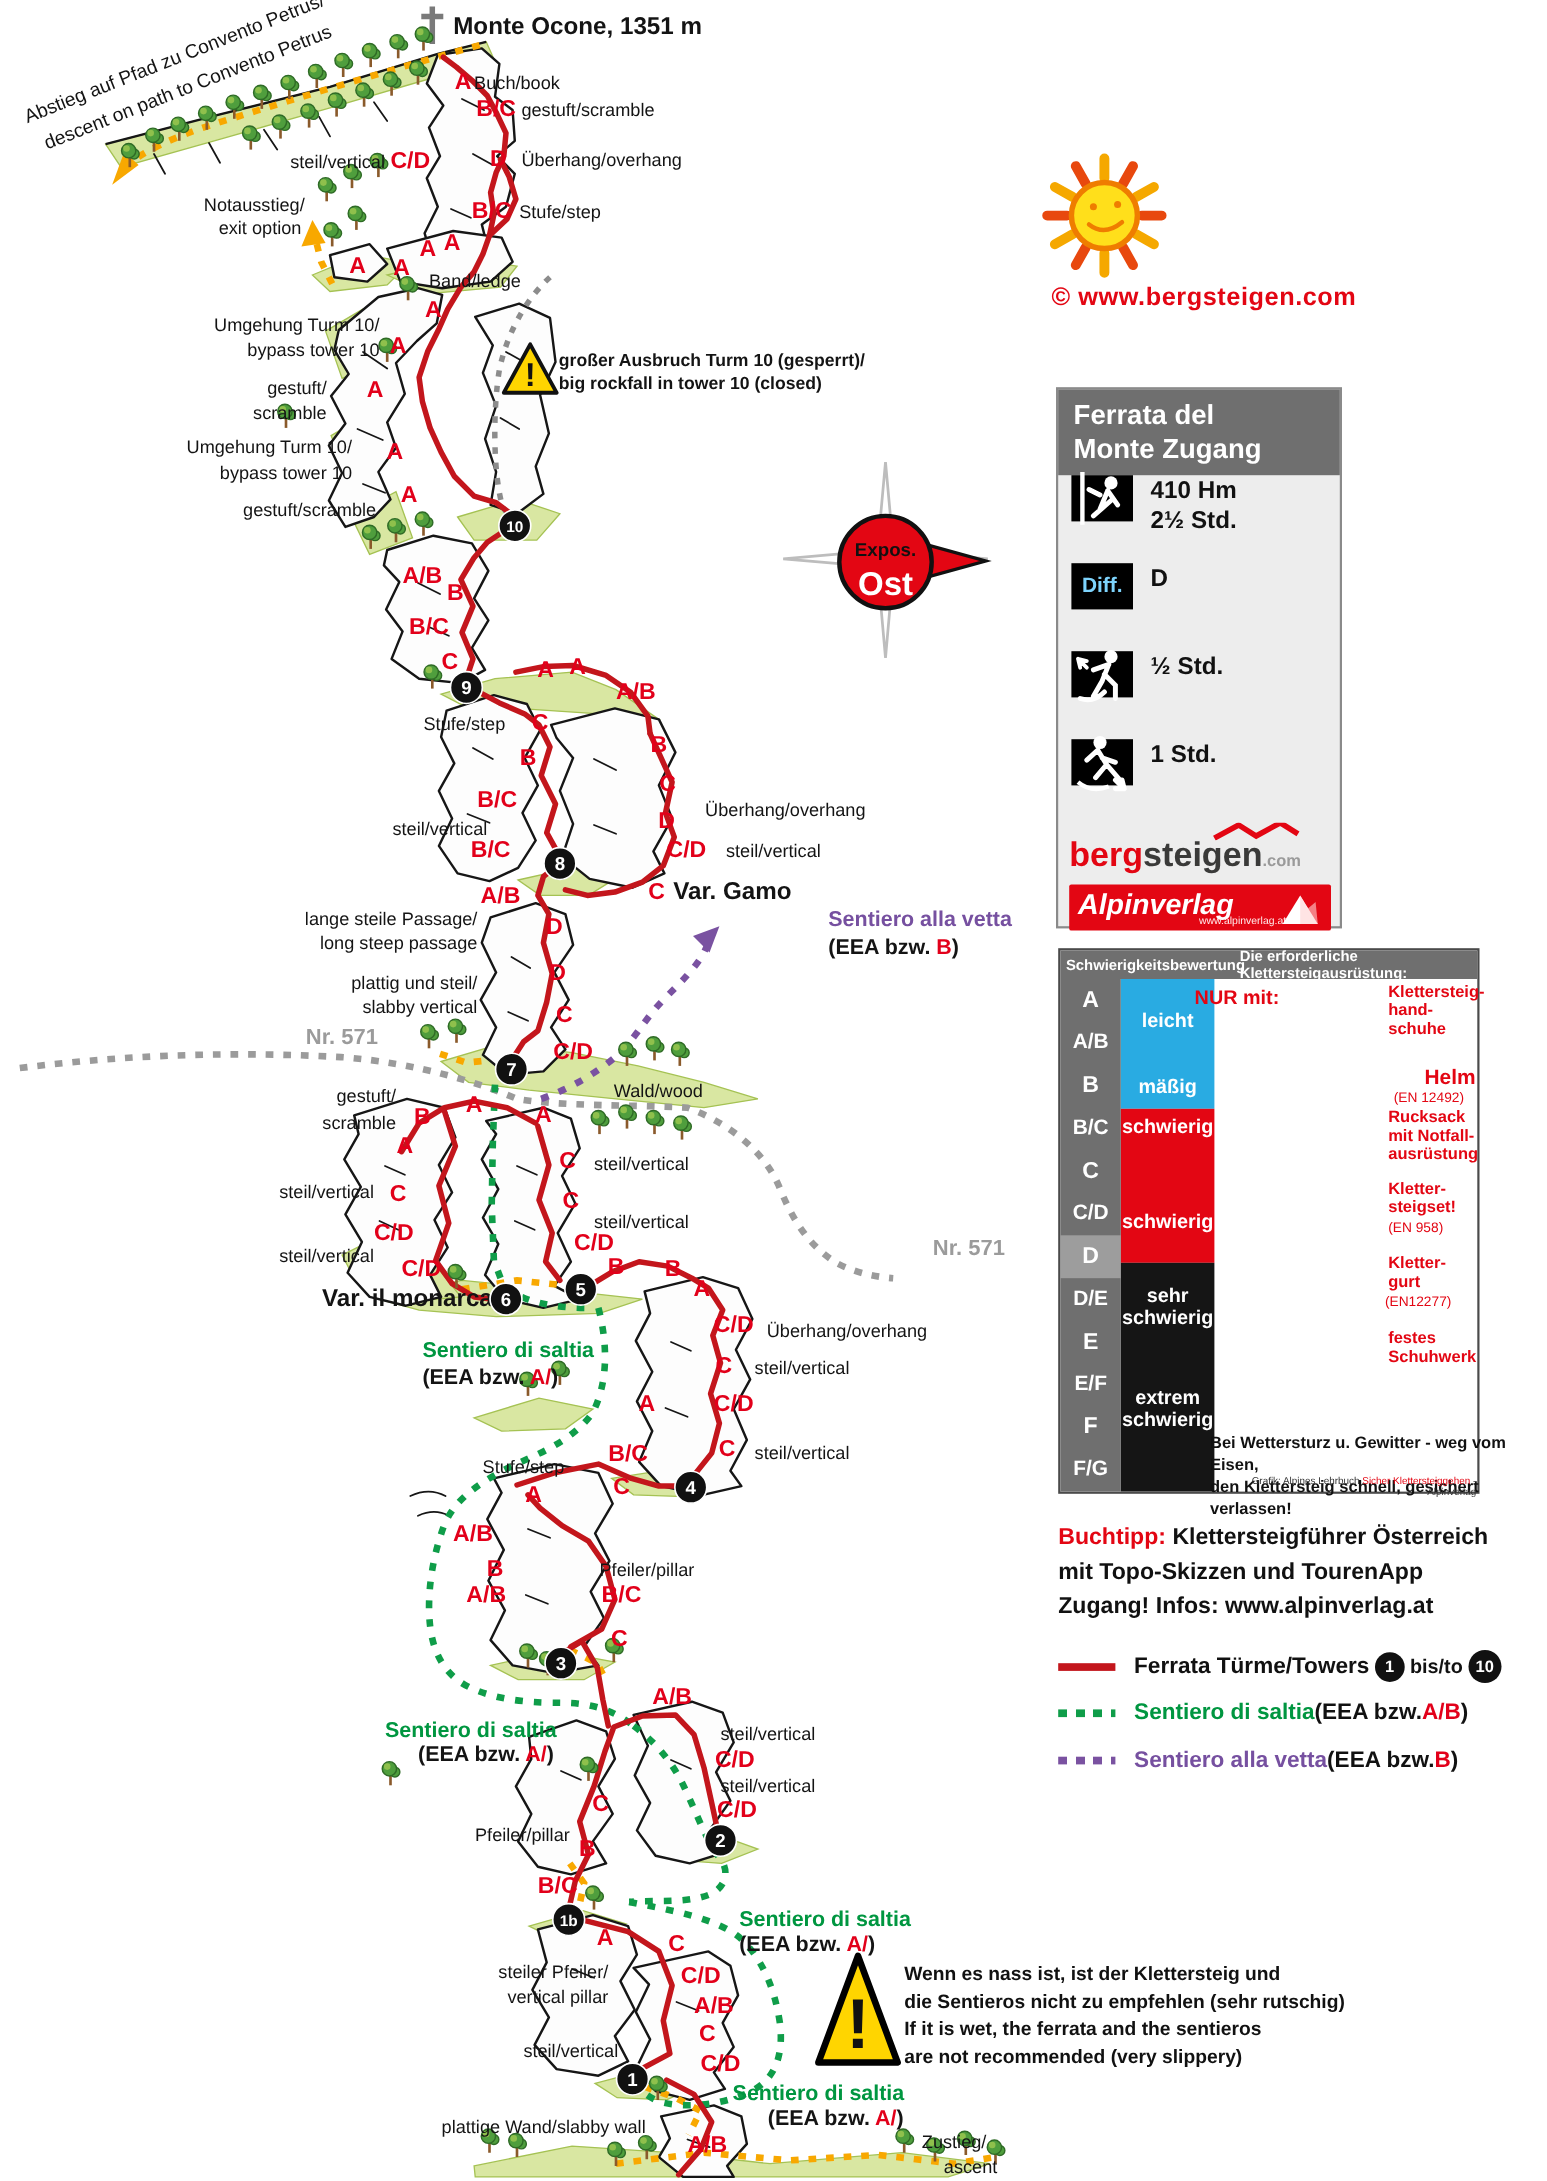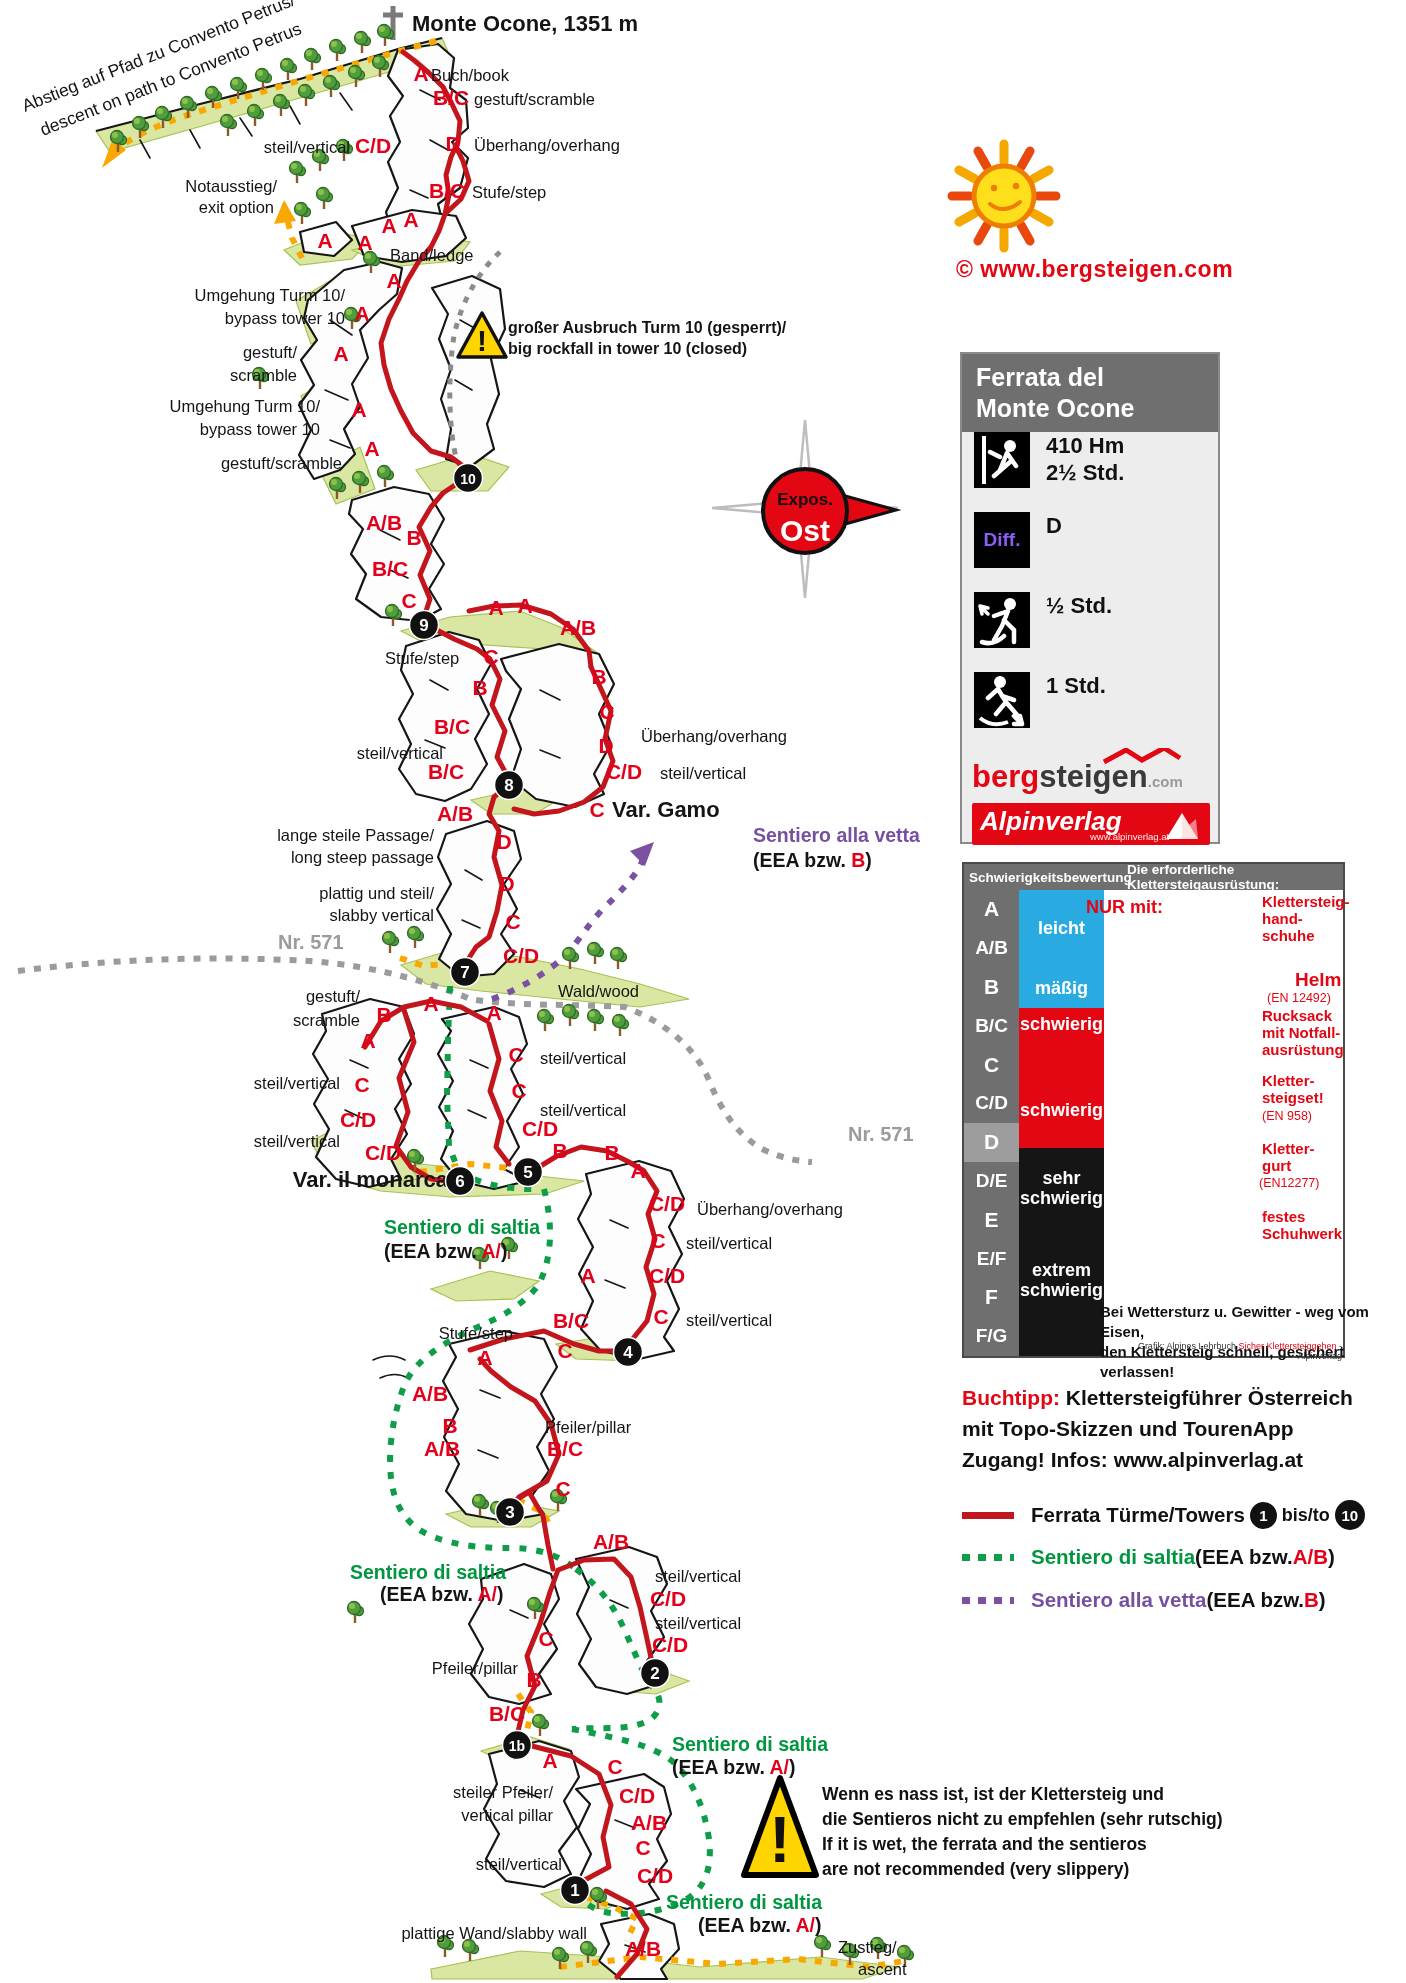--- a/index.html
+++ b/index.html
@@ -34,21 +34,21 @@
   .eq-big{font-size:19px;line-height:20px}
   .eq-sm{color:#e30613;font-size:12.5px;line-height:14px}
   .nur{color:#e30613;font-weight:bold;font-size:18px}
   .tbl-warn{color:#111;font-weight:bold;font-size:15px;line-height:20px}
   .credit{font-size:9px;color:#333}
   .credit-red{color:#e30613}
   .copyright{position:absolute;left:956px;top:256px;color:#e30613;font-weight:bold;font-size:23px;letter-spacing:.5px}
   .info-box{position:absolute;left:960px;top:352px;width:260px;height:492px;border:2px solid #8a8a8a;background:#ededed;box-sizing:border-box}
   .ib-header{background:#6f6f6f;color:#fff;font-weight:bold;font-size:25px;line-height:31px;padding:8px 0 8px 14px}
   .ib-row{display:flex;align-items:flex-start;height:80px;padding-left:12px}
-  .ib-icon{width:56px;height:56px;background:#000;flex:0 0 56px;display:flex;align-items:center;justify-content:center;color:#8b5cf6;font-weight:bold;font-size:19px}
+  .ib-icon{width:56px;height:42px;background:#000;flex:0 0 56px;display:flex;align-items:center;justify-content:center;color:#7dd3fc;font-weight:bold;font-size:19px}
   .ib-text{margin-left:16px;font-weight:bold;font-size:22px;line-height:27px;color:#111;white-space:pre-line}
   .brand{position:relative;margin:8px 0 0 10px;font-weight:bold;font-size:31px;line-height:34px}
   .brand .b1{color:#e30613}.brand .b2{color:#3a3a39}.brand .b3{color:#9a9a9a;font-size:15px}
   .pub{position:relative;margin:4px 8px 0 10px;background:#e30613;height:42px;border-radius:2px;color:#fff;overflow:hidden}
   .pub .pname{font-weight:bold;font-style:italic;font-size:26px;padding-left:8px;line-height:36px}
   .pub .purl{position:absolute;left:118px;top:28px;font-size:9.5px;color:#ffe9e9}
   .dtable{position:absolute;left:962px;top:862px;width:383px;height:496px;border:2px solid #4a4a4a;background:#fff;box-sizing:border-box}
   .dt-header{display:flex;background:#6f6f6f;color:#fff;font-weight:bold;font-size:13.5px;height:26px;align-items:center}
   .dt-h1{width:152px;padding-left:5px}.dt-h2{flex:1;padding-left:6px}
   .grades-col{position:absolute;left:0;top:26px;width:55px;height:466px;background:#6f6f6f}
@@ -759,21 +759,21 @@
           <text x="468" y="484" class="st" font-size="14">10</text>
         </g>
       </g>
     </svg>
 
 <div class="copyright">©  www.bergsteigen.com</div>
 
 <div class="info-box">
   <div class="ib-header">
     <div>Ferrata del</div>
-    <div>Monte Ocone</div>
+    <div>Monte Zugang</div>
   </div>
   <div class="ib-row">
     <div class="ib-icon">
       <svg width="56" height="56">
             <path d="M10,4 L10,52" stroke="#fff" stroke-width="4"></path>
             <circle cx="36" cy="14" r="6" fill="#fff"></circle>
             <path d="M33,21 L26,38 M33,21 L42,34 M26,25 L16,20 M36,30 L20,44" stroke="#fff" stroke-width="4.5" stroke-linecap="round"></path>
           </svg>
     </div>
     <div class="ib-text">410 Hm

